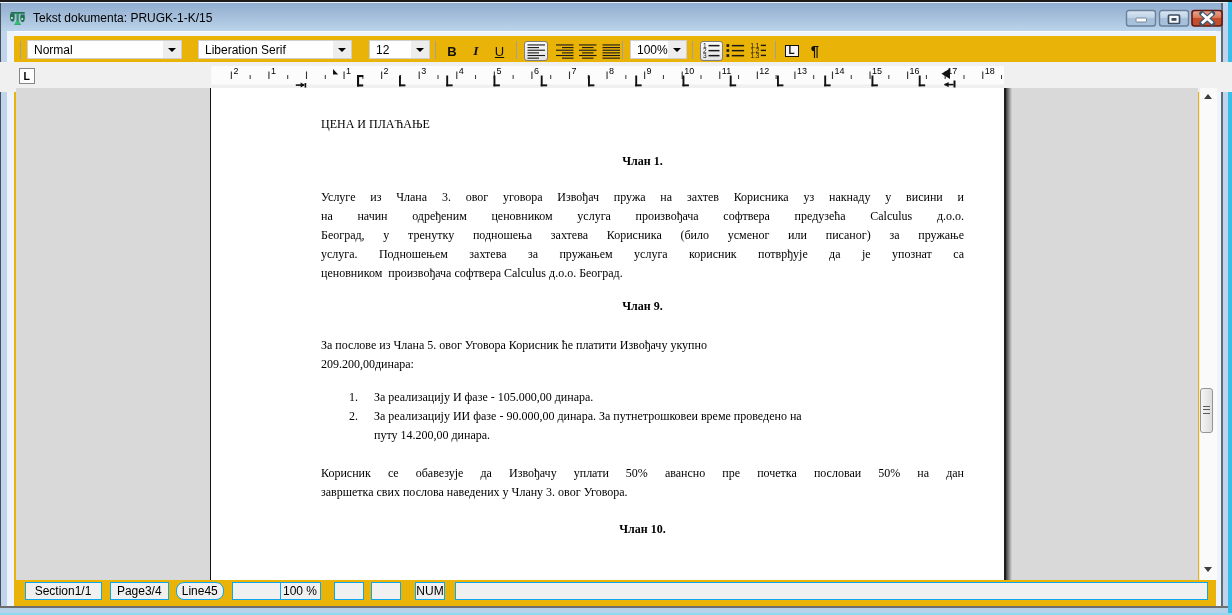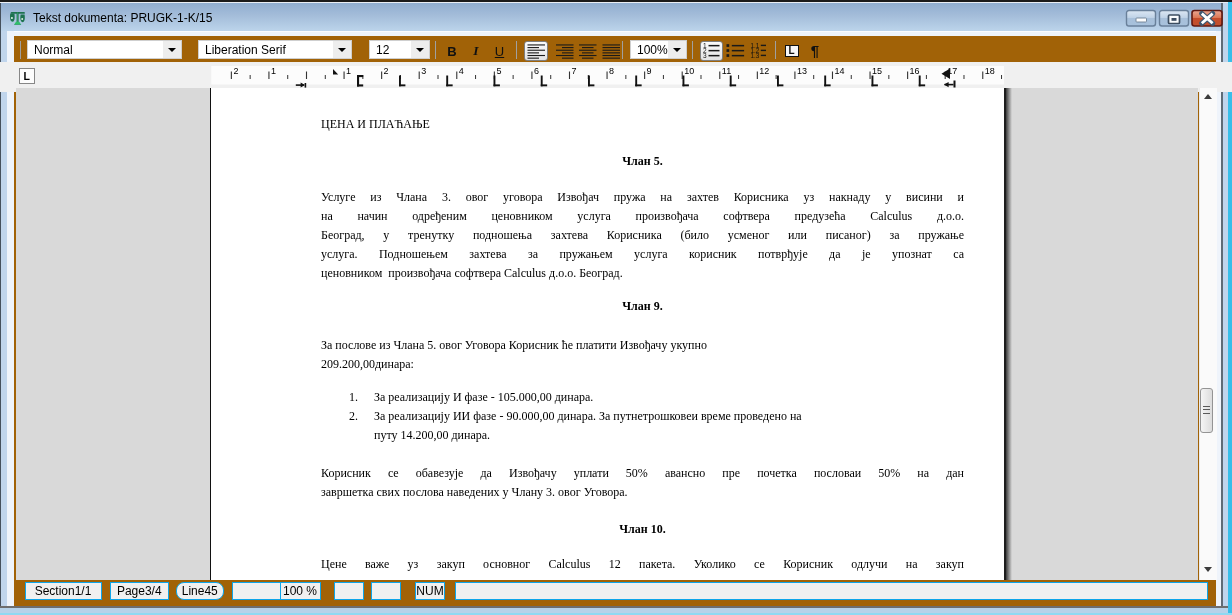--- a/index.html
+++ b/index.html
@@ -1,17 +1,17 @@
 <!DOCTYPE html>
 <html><head>
 <meta charset="utf-8">
 <style>
   html,body{margin:0;padding:0;}
   #root{position:relative;width:1232px;height:615px;overflow:hidden;
-        font-family:"Liberation Sans",sans-serif;background:#a16207;}
+        font-family:"Liberation Sans",sans-serif;background:#eab308;}
   .abs{position:absolute;}
   .doc{font-family:"Liberation Serif",serif;font-size:12px;color:#000;
        line-height:19px;height:19px;white-space:nowrap;margin-left:16px;}
   .jl{white-space:normal;text-align:justify;text-align-last:justify;width:643px;}
   .ctr{text-align:center;font-weight:bold;width:643px;white-space:normal;}
   .sep{position:absolute;width:1px;background:#a0a0a0;top:41px;height:18px;}
   .combo{position:absolute;top:40px;height:19px;background:#fff;
          border:1px solid #cfcfcf;box-sizing:border-box;}
   .combo .txt{position:absolute;left:6px;top:2px;font-size:12px;color:#000;}
   .combo .ar{position:absolute;right:0;top:0;bottom:0;width:18px;background:#ededed;}
@@ -288,36 +288,35 @@
        border-left:4px solid transparent;border-right:4px solid transparent;
        border-top:5.5px solid #3c3c3c;"></div>
   <div class="abs" style="left:1200px;top:388px;width:13px;height:45px;box-sizing:border-box;
        border:1px solid #949494;border-radius:3px;
        background:linear-gradient(to right,#f5f5f5,#dcdcdc);"></div>
   <div class="abs" style="left:1203px;top:405.5px;width:7px;height:1.4px;background:#5a5a5a;"></div>
   <div class="abs" style="left:1203px;top:409px;width:7px;height:1.4px;background:#5a5a5a;"></div>
   <div class="abs" style="left:1203px;top:412.5px;width:7px;height:1.4px;background:#5a5a5a;"></div>
 
   <div class="abs doc" style="left:305px;top:114.9px;">ЦЕНА И ПЛАЋАЊЕ</div>
-  <div class="abs doc ctr" style="left:305px;top:151.6px;">Члан 5.</div>
+  <div class="abs doc ctr" style="left:305px;top:151.6px;">Члан 1.</div>
   <div class="abs doc jl" style="left:305px;top:187.9px;">Услуге из Члана 3. овог уговора Извођач пружа на захтев Корисника уз накнаду у висини и</div>
   <div class="abs doc jl" style="left:305px;top:206.9px;">на начин одређеним ценовником услуга произвођача софтвера предузећа Calculus д.о.о.</div>
   <div class="abs doc jl" style="left:305px;top:225.9px;">Београд, у тренутку подношења захтева Корисника (било усменог или писаног) за пружање</div>
   <div class="abs doc" style="left:305px;top:263.9px;">ценовником &nbsp;произвођача софтвера Calculus д.о.о. Београд.</div>
   <div class="abs doc jl" style="left:305px;top:244.9px;">услуга. Подношењем захтева за пружањем услуга корисник потврђује да је упознат са</div>
   <div class="abs doc ctr" style="left:305px;top:297.3px;">Члан 9.</div>
   <div class="abs doc" style="left:305px;top:335.9px;">За послове из Члана 5. овог Уговора Корисник ће платити Извођачу укупно</div>
   <div class="abs doc" style="left:305px;top:354.9px;">209.200,00динара:</div>
   <div class="abs doc" style="left:333px;top:387.8px;"><span style="display:inline-block;width:25px;">1.</span>За реализацију И фазе - 105.000,00 динара.</div>
   <div class="abs doc" style="left:333px;top:406.9px;"><span style="display:inline-block;width:25px;">2.</span>За реализацију ИИ фазе - 90.000,00 динара. За путнетрошковеи време проведено на</div>
   <div class="abs doc" style="left:358px;top:425.9px;">путу 14.200,00 динара.</div>
   <div class="abs doc jl" style="left:305px;top:464.1px;">Корисник се обавезује да Извођачу уплати 50% авансно пре почетка пословаи 50% на дан</div>
   <div class="abs doc" style="left:305px;top:483.1px;">завршетка свих послова наведених у Члану 3. овог Уговора.</div>
   <div class="abs doc ctr" style="left:305px;top:520.3px;">Члан 10.</div>
-  <div class="abs doc jl" style="left:305px;top:555.1px;">Цене важе уз закуп основног Calculus 12 пакета. Уколико се Корисник одлучи на закуп</div>
 
   <div class="cell" style="left:24.5px;width:77px;">Section1/1</div>
   <div class="cell" style="left:109.5px;width:59.5px;">Page3/4</div>
   <div class="cell" style="left:175.5px;width:48.5px;border-radius:8px;">Line45</div>
   <div class="cell" style="left:231.5px;width:39.5px;padding-left:48px;">Col22</div>
   <div class="cell" style="left:279.5px;width:41px;">100 %</div>
   <div class="cell" style="left:333.5px;width:30.5px;"></div>
   <div class="cell" style="left:370.5px;width:30px;"></div>
   <div class="cell" style="left:415px;width:30px;">NUM</div>
   <div class="cell" style="left:454.5px;width:753.5px;"></div>

